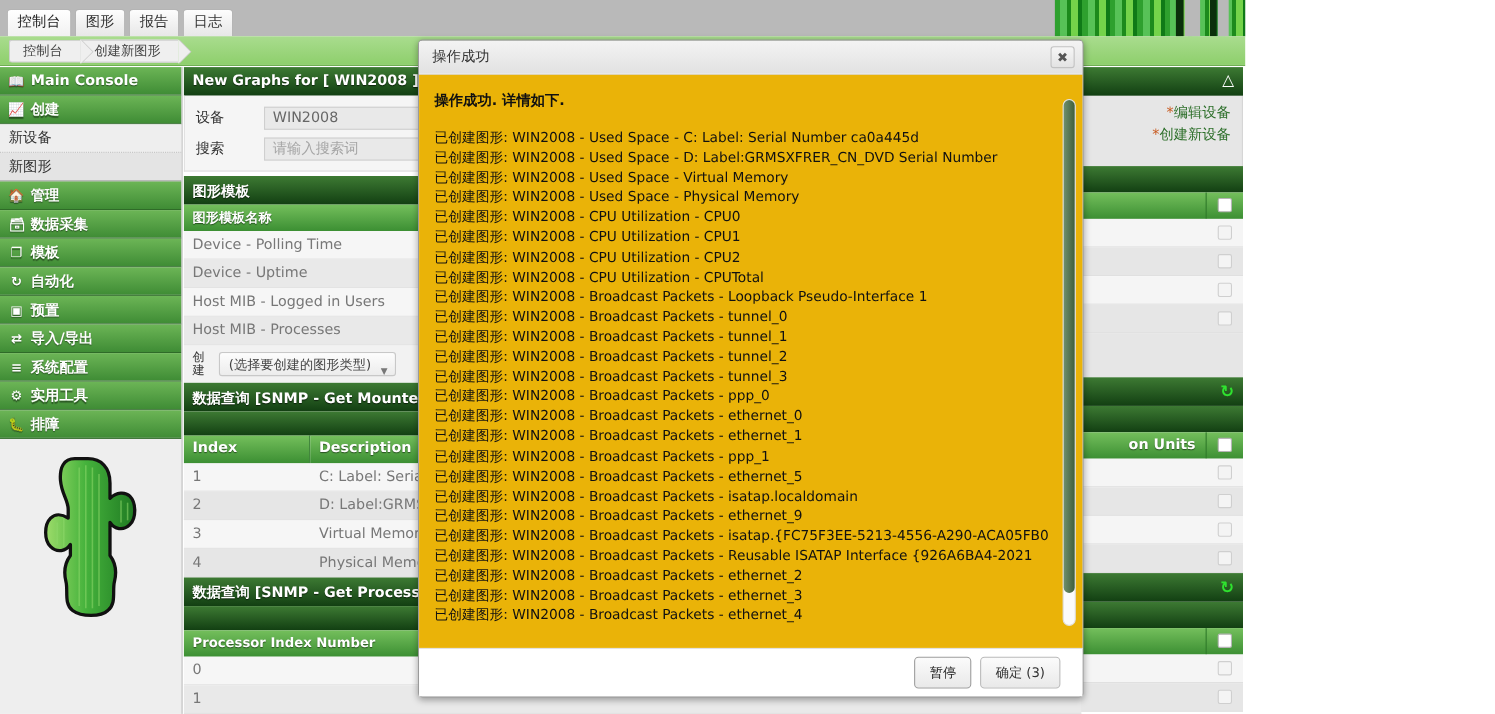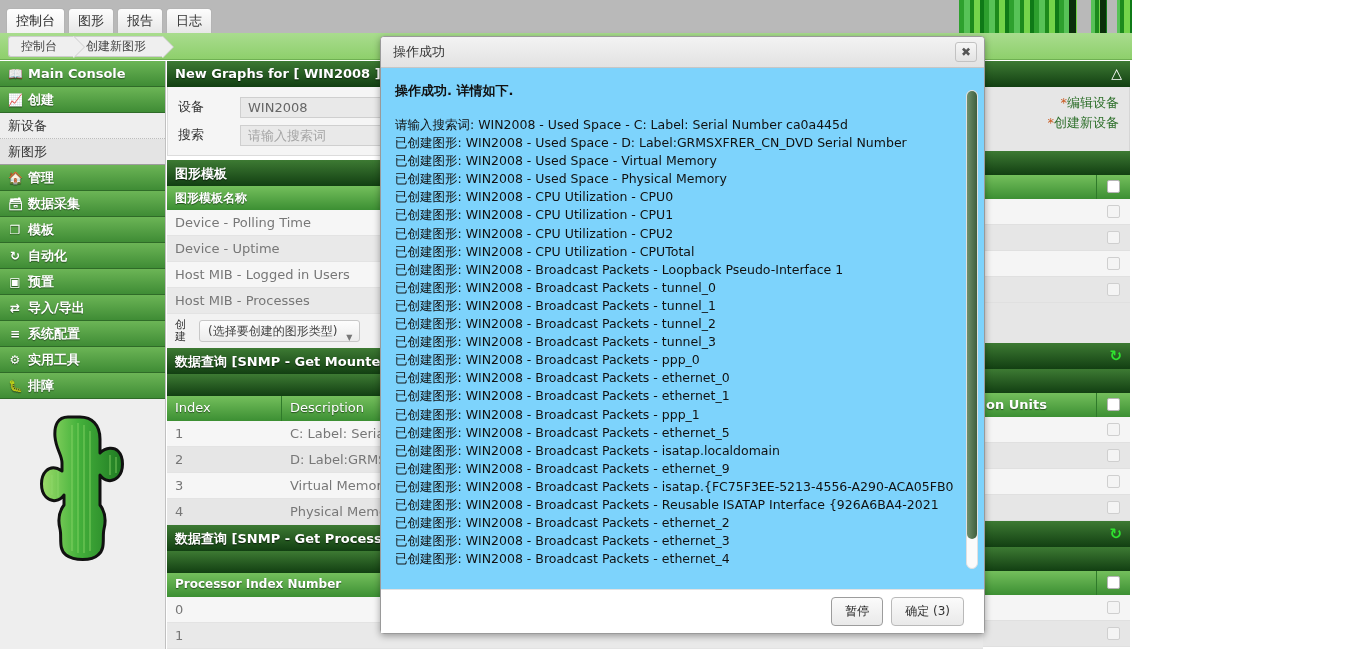--- a/index.html
+++ b/index.html
@@ -162,21 +162,21 @@
     border: 1px solid #c8c8c8; border-radius: 3px;
     height: 22px; line-height: 20px; padding: 0 22px 0 8px;
     font-size: 12px; color: #444; position: relative; cursor: pointer;
     white-space: nowrap;
   }
   .select .cd { position: absolute; right: 7px; top: 7px; font-size: 8px; color:#777; }
 
   .tbl-head { display: flex; }
   .tbl-head .th {
     background: linear-gradient(#74bf5c, #3c8f33);
-    color: #fff; font-weight: normal; font-size: 13px;
+    color: #fff; font-weight: bold; font-size: 13px;
     padding: 4px 8px; height: 25px;
     text-shadow: 0 1px 1px rgba(0,0,0,.5);
     border-right: 1px solid #2f7a2a; white-space: nowrap; overflow:hidden;
   }
   .tbl-row { display: flex; height: 26px; border-bottom: 1px solid #e3e3e3; }
   .tbl-row:nth-child(odd) { background: #f6f6f6; }
   .tbl-row:nth-child(even) { background: #e6e6e6; }
   .tbl-row .td { font-size: 13px; color: #777; line-height: 25px; padding: 0 8px; white-space: nowrap; overflow: hidden; }
 
   
@@ -189,21 +189,21 @@
   .rp-hd .ic.refresh { color: #2fe22f; font-size: 15px; }
   .rp-body { background: #e6e6e6; border-left:1px solid #d6d6d6; border-right:1px solid #d6d6d6; }
   .rp-links { text-align: right; padding: 6px 10px 10px 0; }
   .rp-links a {
     display: block; color: #2d6f2a; font-size: 13px; text-decoration: none;
     line-height: 20px; cursor: pointer;
   }
   .rp-links a .star { color: #c85a20; }
   .rp-hd2 { background: linear-gradient(#3d7a33, #123f12); height: 24px; }
   .rp-th { background: linear-gradient(#74bf5c, #3c8f33); height: 24px; position: relative; }
-  .rp-th .lbl { color:#fff; font-weight:bold; font-size:13px; line-height:23px; padding-left:6px; text-shadow:0 1px 1px rgba(0,0,0,.5); }
+  .rp-th .lbl { color:#fff; font-weight:bold; font-size:13px; line-height:23px; padding-left:6px; text-shadow:0 1px 1px rgba(0,0,0,.5);margin-left:40px; }
   .rp-th .cbcell { position: absolute; right: 0; top: 0; width: 34px; height: 24px; border-left: 1px solid #2f7a2a; }
   .cbox { width: 13px; height: 13px; border: 1px solid #b5b5b5; background: #fff; border-radius: 2px; }
   .rp-th .cbox { position:absolute; left: 10px; top: 5px; }
   .rp-row { height: 26px; position: relative; border-bottom: 1px solid #e0e0e0; }
   .rp-row.o { background: #f5f5f5; }
   .rp-row.e { background: #e6e6e6; }
   .rp-row .cbox { position:absolute; right: 10px; top: 6px; border-color:#cfcfcf; background:#f4f4f4;}
   .rp-blank { background: #e6e6e6; }
 
   
@@ -223,21 +223,21 @@
     font-size: 13px; color: #333; line-height: 30px; padding-left: 12px;
   }
   .modal-close {
     position: absolute; right: 7px; top: 5px; width: 22px; height: 20px;
     background: linear-gradient(#f6f6f6,#e3e3e3);
     border: 1px solid #c2c2c2; border-radius: 3px;
     color: #555; font-size: 12px; font-weight: bold;
     text-align: center; line-height: 18px; cursor: pointer;
   }
   .modal-body {
-    flex: 1; position: relative; overflow: hidden; background: #7dd3fc;
+    flex: 1; position: relative; overflow: hidden; background: #eab308;
     padding: 14px 8px 6px 14px;
   }
   .modal-lead { font-size: 13px; font-weight: bold; color: #111; margin-bottom: 16px; }
   .loglist { font-size: 12.5px; color: #111; line-height: 18.1px; }
   .loglist .ln { white-space: nowrap; }
   .scrolltrack {
     position: absolute; right: 6px; top: 22px; width: 12px; bottom: 20px;
     background: #fbfbfb; border: 1px solid #e0e0e0; border-radius: 6px;
   }
   .scrollthumb {
@@ -503,21 +503,21 @@
 
   <div class="overlay" style="pointer-events:none;">
     <div class="modal" style="pointer-events:auto;">
       <div class="modal-title">
         <div class="t">操作成功</div>
         <div class="modal-close">✖</div>
       </div>
       <div class="modal-body">
         <div class="modal-lead">操作成功. 详情如下.</div>
         <div class="loglist">
-          <div class="ln">请输入搜索词: WIN2008 - Used Space - C: Label: Serial Number ca0a445d</div>
+          <div class="ln">已创建图形: WIN2008 - Used Space - C: Label: Serial Number ca0a445d</div>
           <div class="ln">已创建图形: WIN2008 - Used Space - D: Label:GRMSXFRER_CN_DVD Serial Number</div>
           <div class="ln">已创建图形: WIN2008 - Used Space - Virtual Memory</div>
           <div class="ln">已创建图形: WIN2008 - Used Space - Physical Memory</div>
           <div class="ln">已创建图形: WIN2008 - CPU Utilization - CPU0</div>
           <div class="ln">已创建图形: WIN2008 - CPU Utilization - CPU1</div>
           <div class="ln">已创建图形: WIN2008 - CPU Utilization - CPU2</div>
           <div class="ln">已创建图形: WIN2008 - CPU Utilization - CPUTotal</div>
           <div class="ln">已创建图形: WIN2008 - Broadcast Packets - Loopback Pseudo-Interface 1</div>
           <div class="ln">已创建图形: WIN2008 - Broadcast Packets - tunnel_0</div>
           <div class="ln">已创建图形: WIN2008 - Broadcast Packets - tunnel_1</div>

